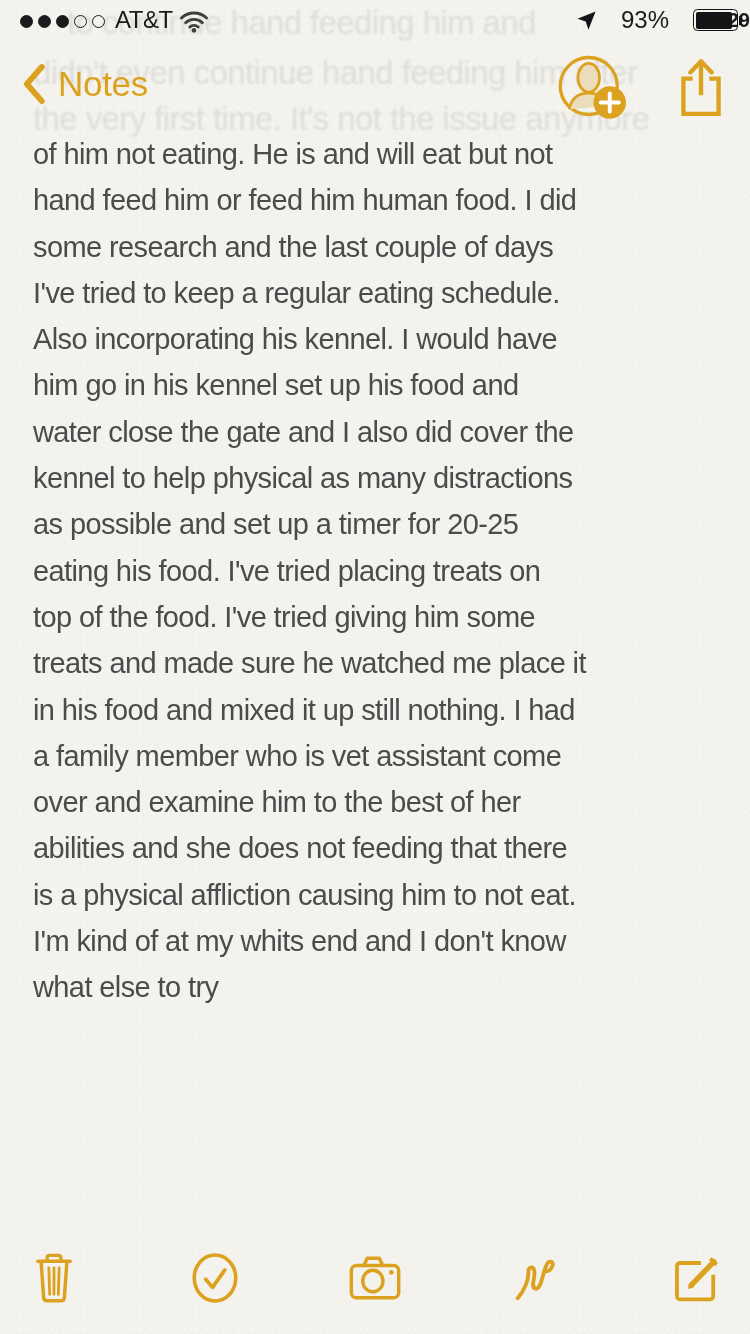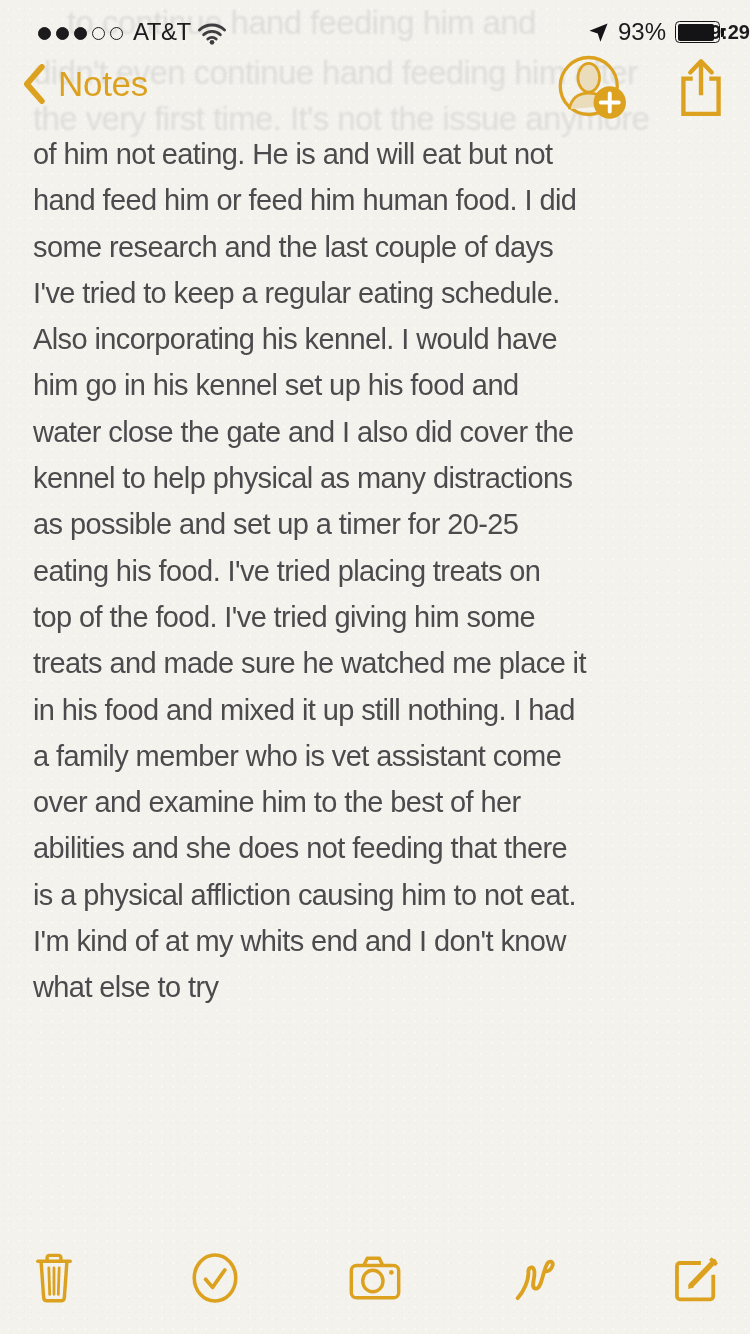--- a/index.html
+++ b/index.html
@@ -17,30 +17,30 @@
   
   .bg-lines{position:absolute;top:0;left:33px;right:0;z-index:0;
     font-size:33px;letter-spacing:-0.6px;color:rgba(93,93,96,0.14);
     filter:blur(1.1px);}
   .bg-lines .line{position:absolute;white-space:nowrap;}
   .bg-lines .line:nth-child(1){top:4px;left:34px;}
   .bg-lines .line:nth-child(2){top:54px;left:0;}
   .bg-lines .line:nth-child(3){top:100px;left:0;}
 
   
-  .status-bar{position:absolute;top:12px;left:0;right:0;height:40px;z-index:5;
-    display:flex;align-items:center;padding:0 30px;box-sizing:border-box;
+  .status-bar{position:absolute;top:0;left:0;right:0;height:40px;z-index:5;
+    display:flex;align-items:center;padding:0 12px;box-sizing:border-box;
     color:#1b1b1d;font-size:24px;}
   .signal{display:flex;align-items:center;gap:5px;margin:2px 8px 0 8px;}
   .signal .dot{width:13px;height:13px;border-radius:50%;border:1.5px solid #1b1b1d;box-sizing:border-box;}
   .signal .dot.filled{background:#1b1b1d;}
   .carrier{margin:0 6px 0 2px;letter-spacing:-0.5px;}
   .wifi{margin-top:3px;}
   .clock{position:absolute;left:0;right:0;text-align:right;font-size:20px;font-weight:bold;letter-spacing:0;}
-  .status-right{margin-left:auto;display:flex;align-items:center;gap:9px;z-index:2;}
+  .status-right{margin-left:auto;display:flex;align-items:center;gap:24px;z-index:2;}
   .battery{position:relative;width:45px;height:22px;border:1.6px solid #141416;border-radius:4.5px;box-sizing:border-box;}
   .battery .fill{position:absolute;top:1.5px;bottom:1.5px;left:1.5px;background:#141416;border-radius:2px;}
   .battery .nub{position:absolute;right:-5px;top:6px;width:3.5px;height:9px;background:#141416;border-radius:0 2px 2px 0;}
 
   
   .nav-bar{position:absolute;top:40px;left:0;right:0;height:94px;z-index:4;padding-left:12px;}
   .back-button{position:absolute;left:22px;top:24px;display:flex;align-items:center;gap:12px;color:var(--accent);cursor:pointer;}
   .back-button .label{font-size:35px;letter-spacing:-0.3px;}
   .collab-button{position:absolute;right:118px;top:13px;width:76px;height:72px;cursor:pointer;}
   .share-button{position:absolute;right:24px;top:18px;width:50px;height:60px;cursor:pointer;color:var(--accent);}

